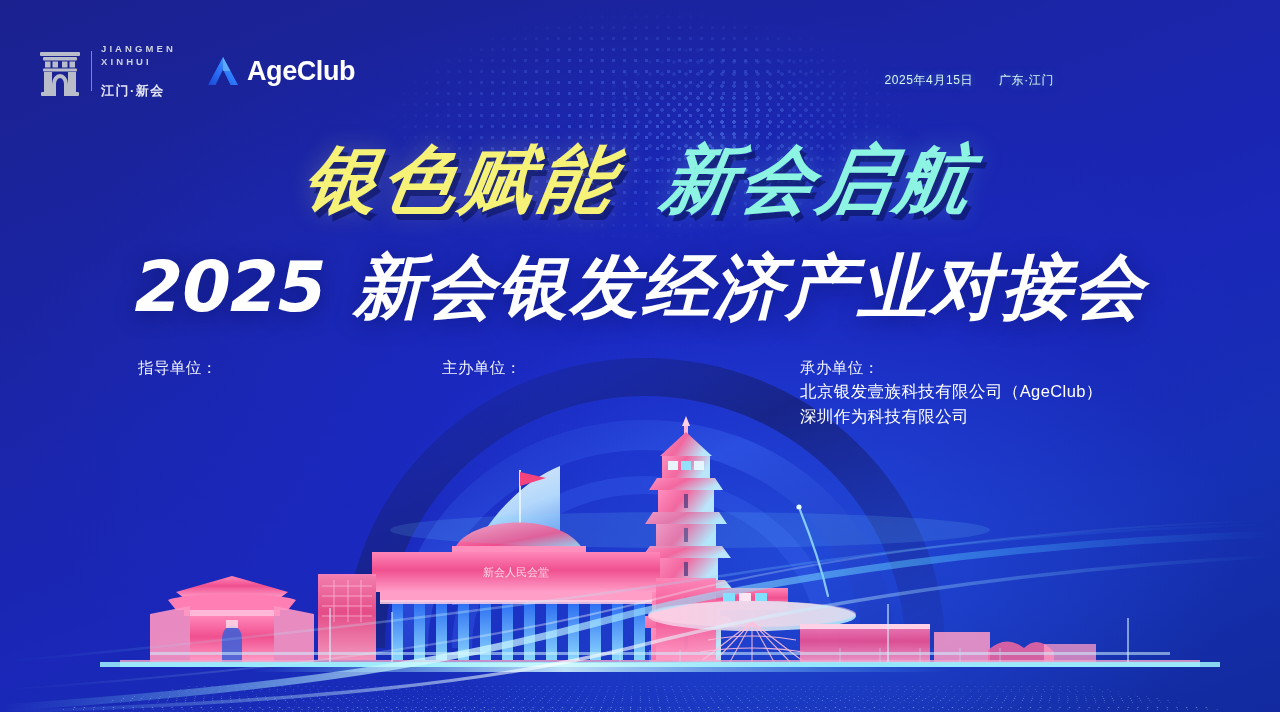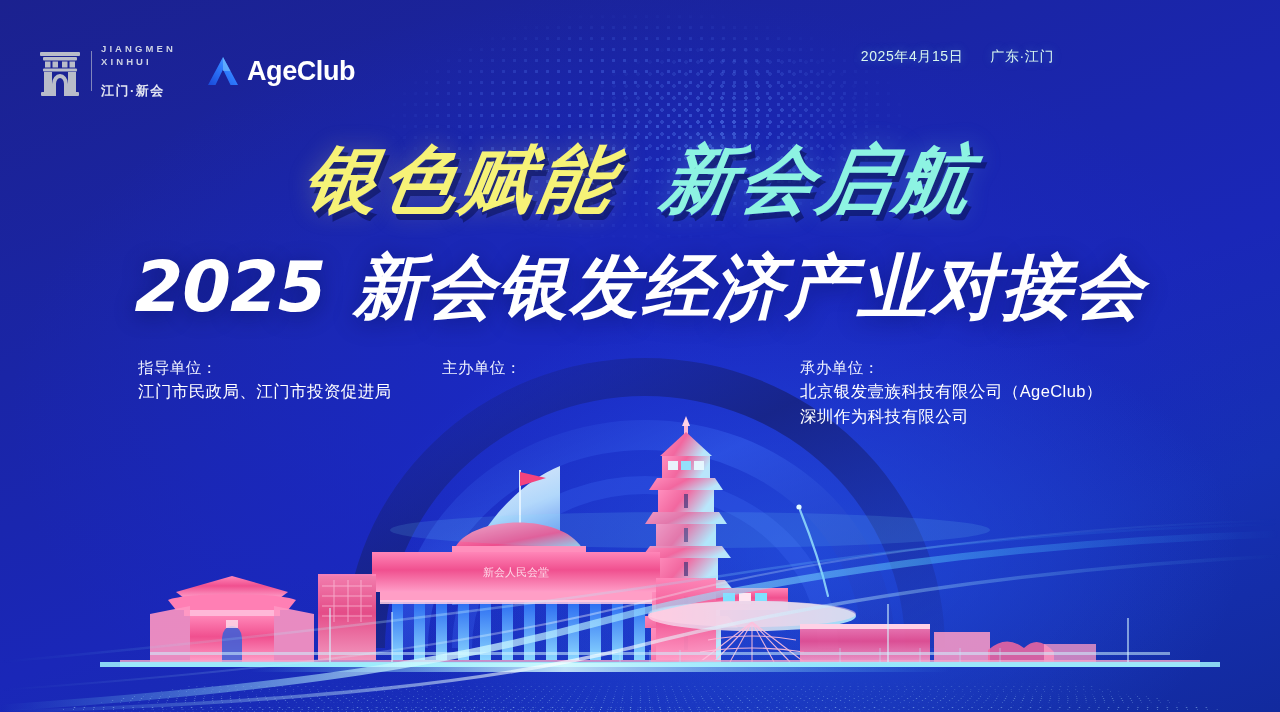--- a/index.html
+++ b/index.html
@@ -56,22 +56,22 @@
   .jm-en1,.jm-en2{
     font-size:9.5px; letter-spacing:3.1px; color:#cdd2e4; line-height:1.15; font-weight:600;
   }
   .jm-cn{ font-size:13px; letter-spacing:1.5px; color:#e3e6f2; line-height:1.2; margin-top:13px; font-weight:700; }
 
   .ac-logo{ display:flex; align-items:center; gap:7px; margin-left:4px;justify-content:space-between; }
   .ac-mark{ width:34px; height:34px; }
   .ac-name{ font-size:27px; font-weight:700; color:#ffffff; letter-spacing:-.4px; }
 
   .meta{
-    position:absolute; right:42px; top:48px;
-    font-size:14px; color:#d9f7ef; letter-spacing:.6px; white-space:nowrap;
+    position:absolute; right:42px; top:72px;
+    font-size:12px; color:#d9f7ef; letter-spacing:.6px; white-space:nowrap;
     text-shadow:0 0 10px rgba(120,240,220,.35);
     margin-left:44px;
   }
   .meta .sep{ display:inline-block; width:18px; }
 
   
   .slogan{
     position:absolute; left:0; top:142px; width:1280px;
     text-align:center; white-space:nowrap;
     font-size:74px; font-weight:900; font-style:italic;
@@ -224,21 +224,20 @@
     <span class="a">银色赋能</span><span class="gap"></span><span class="b">新会启航</span>
   </div>
 
   <div class="title">
     <span class="yr">2025</span><span class="cn">新会银发经济产业对接会</span>
   </div>
 
   <div class="orgs">
     <div class="org" id="org-0">
       <div class="lbl">指导单位：</div>
-      <div class="val">江门市民政局、江门市投资促进局</div>
     </div>
     <div class="org" id="org-1">
       <div class="lbl">主办单位：</div>
     </div>
     <div class="org" id="org-2">
       <div class="lbl">承办单位：</div>
       <div class="val">北京银发壹族科技有限公司（AgeClub）</div>
       <div class="val">深圳作为科技有限公司</div>
     </div>
   </div>

